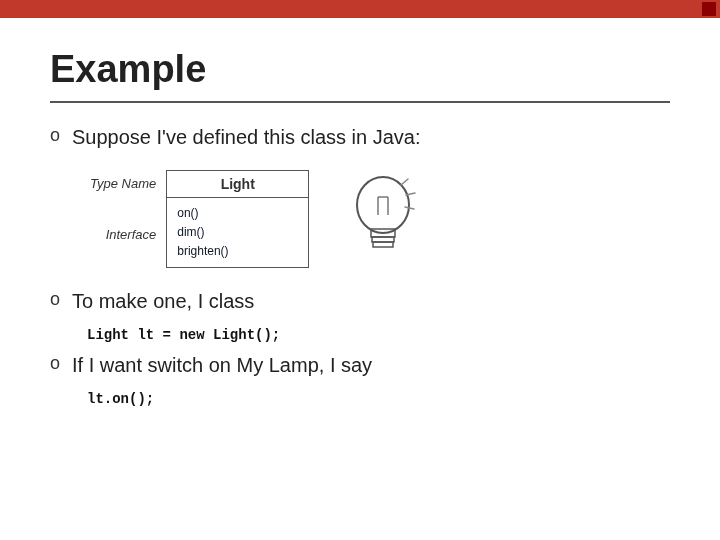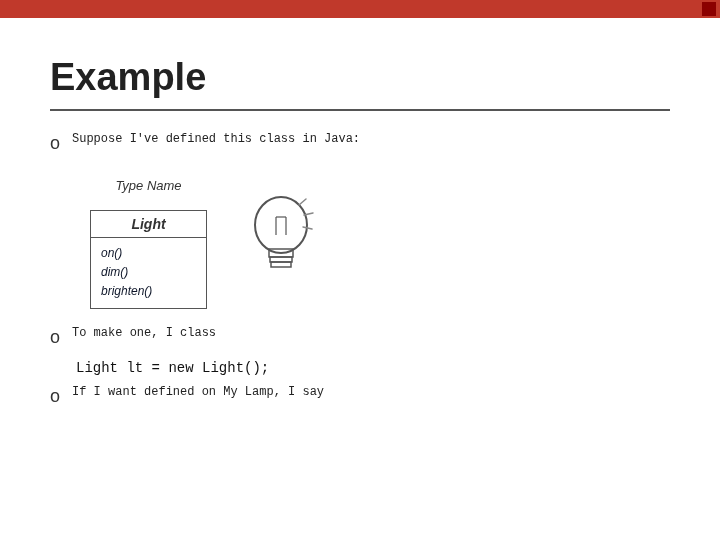--- a/index.html
+++ b/index.html
@@ -32,21 +32,21 @@
       height: 14px;
       background: #8b0000;
     }
 
     .slide-content {
       position: absolute;
       top: 18px;
       left: 0;
       right: 0;
       bottom: 0;
-      padding: 38px 50px 30px 50px;
+      padding: 30px 50px 30px 50px;
     }
 
     h1 {
       font-size: 38px;
       font-weight: bold;
       color: #222;
       margin-bottom: 10px;
       font-family: Arial, sans-serif;
     }
 
@@ -63,37 +63,36 @@
     }
 
     .bullet {
       font-size: 18px;
       margin-right: 12px;
       margin-top: 2px;
       color: #333;
     }
 
     .bullet-text {
-      font-size: 12px;
+      font-size: 20px;
       color: #222;
       line-height: 1.4;
-      font-family: Liberation Mono, monospace;
     }
 
     
     .diagram-area {
       display: flex;
       align-items: center;
       margin: 16px 0 16px 40px;
       gap: 24px;
     }
 
     .uml-table-wrapper {
       display: flex;
-      flex-direction: column;
+      flex-direction: row;
       align-items: center;
       gap: 10px;
     }
 
     .uml-labels {
       display: flex;
       flex-direction: column;
       gap: 0;
       font-size: 13px;
       color: #333;
@@ -112,22 +111,21 @@
     .uml-label-interface {
       height: 72px;
       display: flex;
       align-items: center;
       justify-content: flex-end;
       font-size: 13px;
     }
 
     .uml-box {
       border: 1.5px solid #555;
-      width: 117px;
-      font-style: italic;
+      width: 143px;
     }
 
     .uml-header {
       background: #fff;
       border-bottom: 1.5px solid #555;
       text-align: center;
       padding: 5px 8px;
       font-size: 14px;
       font-weight: bold;
       color: #333;
@@ -143,23 +141,23 @@
     
     .lightbulb-area {
       margin-left: 10px;
     }
 
     
     .code-line {
       font-family: 'Courier New', Courier, monospace;
       font-size: 14px;
       color: #111;
-      margin-left: 0;
+      margin-left: 11px;
       margin-top: 2px;
-      font-weight: normal;
+      font-weight: bold;
     }
 
     .bullet-sub {
       margin-left: 26px;
       margin-bottom: 8px;
     }
   </style>
 </head>
 <body>
 
@@ -174,20 +172,21 @@
 
   <div class="bullet-row">
     <span class="bullet">o</span>
     <span class="bullet-text">Suppose I've defined this class in Java:</span>
   </div>
 
   <div class="diagram-area">
     <div class="uml-table-wrapper">
       <div class="uml-labels">
         <div class="uml-label-type-name">Type Name</div>
+        <div class="uml-label-interface">Interface</div>
       </div>
       <div class="uml-box">
         <div class="uml-header">Light</div>
         <div class="uml-body">
           <div>on()</div>
           <div>dim()</div>
           <div>brighten()</div>
         </div>
       </div>
     </div>
@@ -215,16 +214,19 @@
   <div class="bullet-row">
     <span class="bullet">o</span>
     <span class="bullet-text">To make one, I class</span>
   </div>
   <div class="bullet-sub">
     <span class="code-line">Light lt = new Light();</span>
   </div>
 
   <div class="bullet-row">
     <span class="bullet">o</span>
-    <span class="bullet-text">If I want defined on My Lamp, I say</span>
+    <span class="bullet-text">If I want switch on My Lamp, I say</span>
+  </div>
+  <div class="bullet-sub">
+    <span class="code-line">lt.on();</span>
   </div>
 
 </div>
 
 </body></html>

